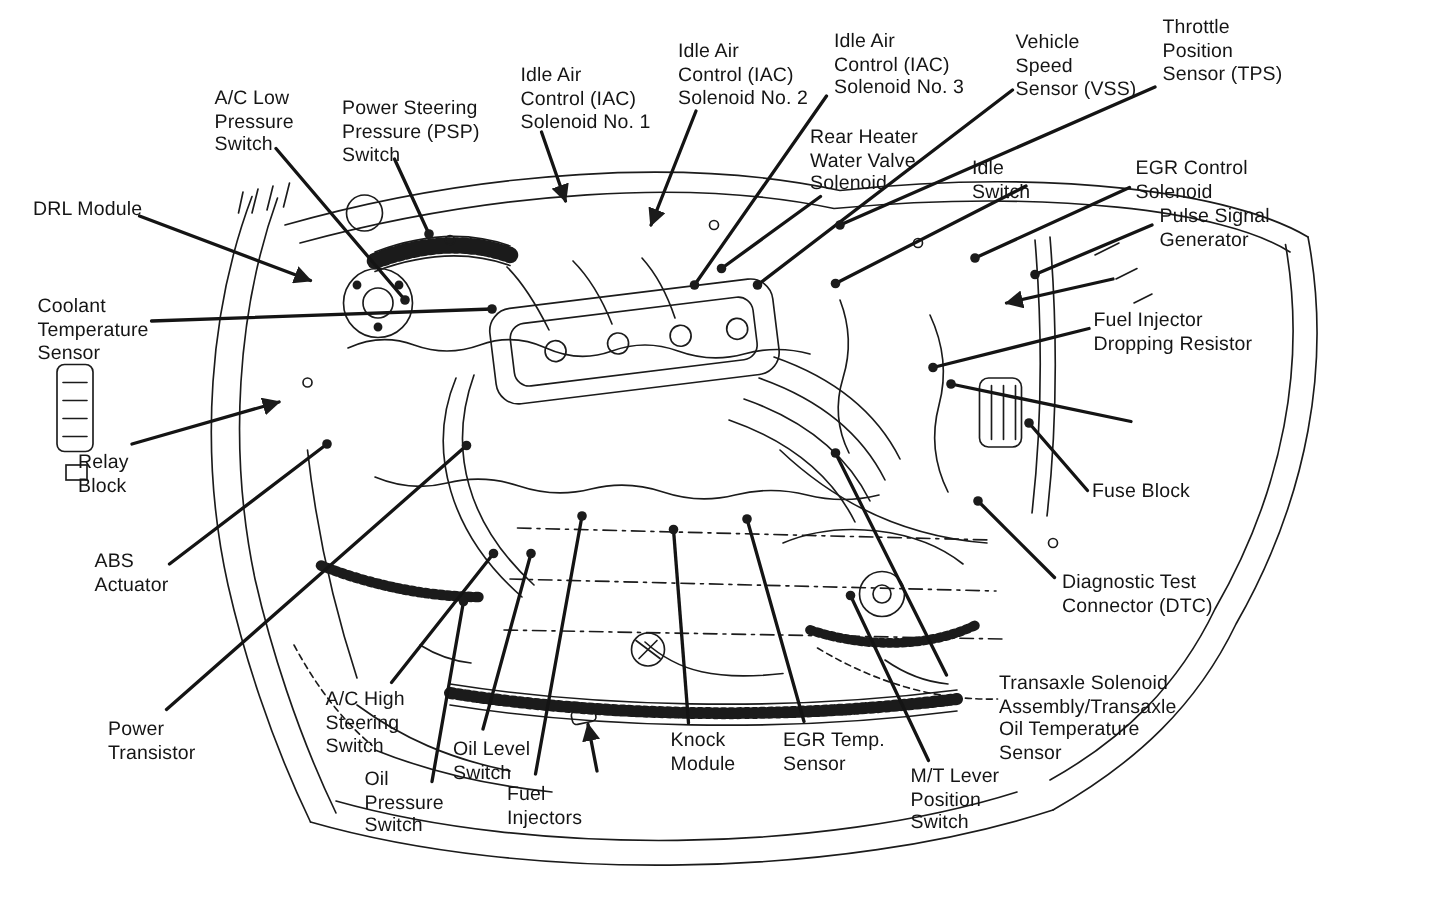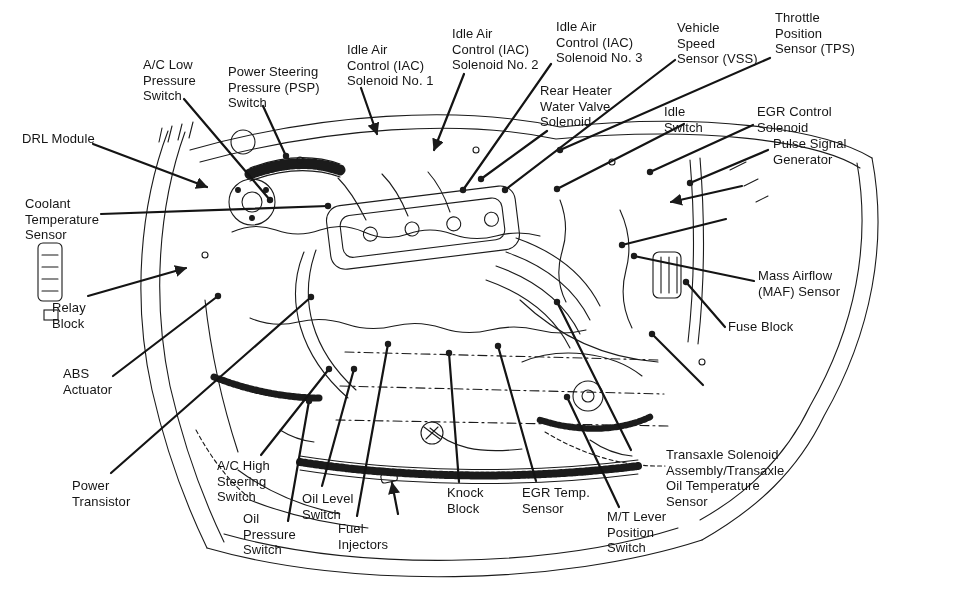--- a/index.html
+++ b/index.html
@@ -200,54 +200,56 @@
 Solenoid No. 3</div>
   <div class="lbl" style="left:677px;top:20px">Vehicle
 Speed
 Sensor (VSS)</div>
   <div class="lbl" style="left:775px;top:10px">Throttle
 Position
 Sensor (TPS)</div>
   <div class="lbl" style="left:540px;top:83px">Rear Heater
 Water Valve
 Solenoid</div>
-  <div class="lbl" style="left:664px;top:104px">Idle
+  <div class="lbl" style="left:648px;top:104px">Idle
 Switch</div>
   <div class="lbl" style="left:757px;top:104px">EGR Control
 Solenoid</div>
   <div class="lbl" style="left:773px;top:136px">Pulse Signal
 Generator</div>
+  <div class="lbl" style="left:729px;top:205px">Fuel Injector
+Dropping Resistor</div>
   <div class="lbl" style="left:22px;top:131px">DRL Module</div>
   <div class="lbl" style="left:25px;top:196px">Coolant
 Temperature
 Sensor</div>
   <div class="lbl" style="left:52px;top:300px">Relay
 Block</div>
   <div class="lbl" style="left:63px;top:366px">ABS
 Actuator</div>
-  <div class="lbl" style="left:758px;top:268px">Mass Airflow
-(MAF) Sensor</div>
   <div class="lbl" style="left:728px;top:319px">Fuse Block</div>
+  <div class="lbl" style="left:708px;top:380px">Diagnostic Test
+Connector (DTC)</div>
   <div class="lbl" style="left:666px;top:447px">Transaxle Solenoid
 Assembly/Transaxle
 Oil Temperature
 Sensor</div>
   <div class="lbl" style="left:607px;top:509px">M/T Lever
 Position
 Switch</div>
   <div class="lbl" style="left:72px;top:478px">Power
 Transistor</div>
   <div class="lbl" style="left:217px;top:458px">A/C High
 Steering
 Switch</div>
   <div class="lbl" style="left:243px;top:511px">Oil
 Pressure
 Switch</div>
   <div class="lbl" style="left:302px;top:491px">Oil Level
 Switch</div>
   <div class="lbl" style="left:338px;top:521px">Fuel
 Injectors</div>
   <div class="lbl" style="left:447px;top:485px">Knock
-Block</div>
+Module</div>
   <div class="lbl" style="left:522px;top:485px">EGR Temp.
 Sensor</div>
 
 </div>
 
 </body></html>

